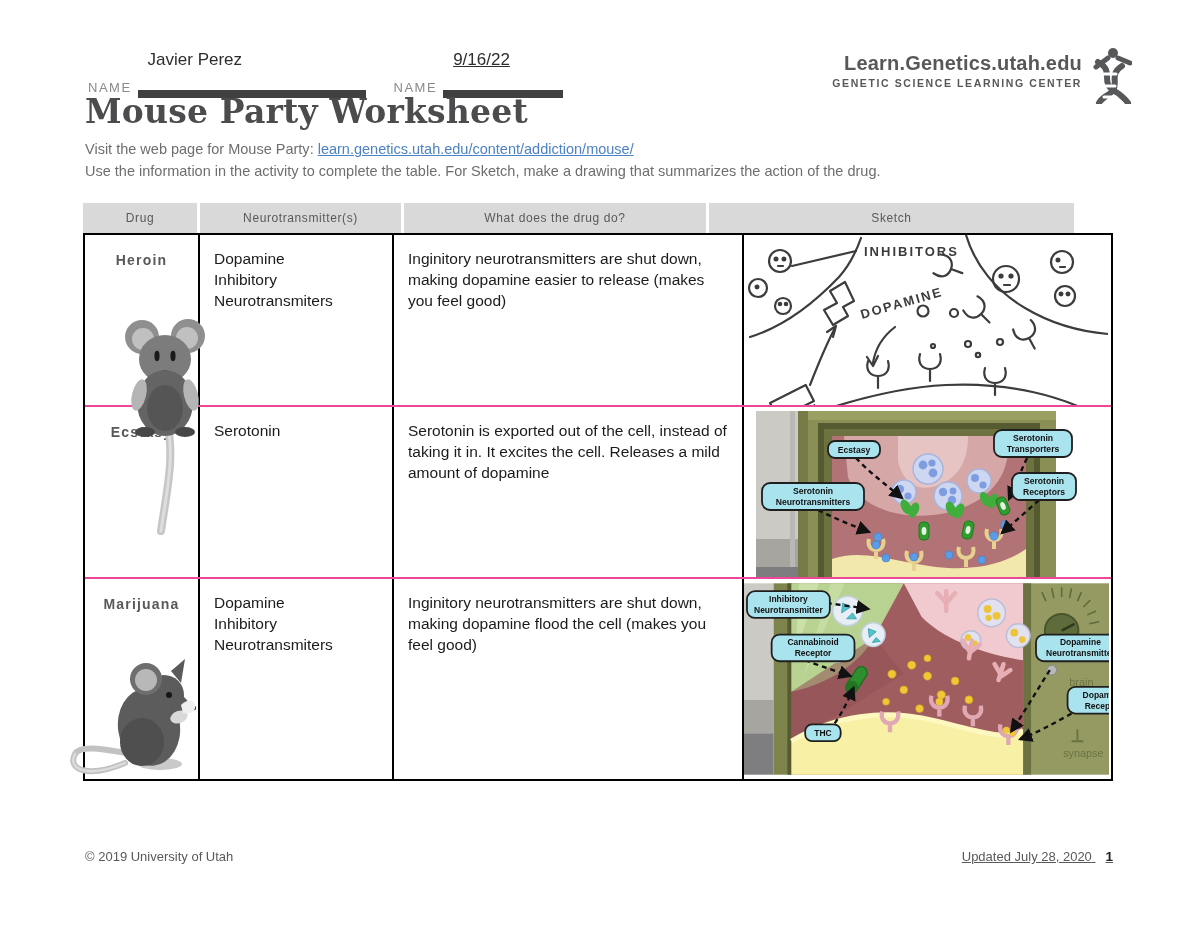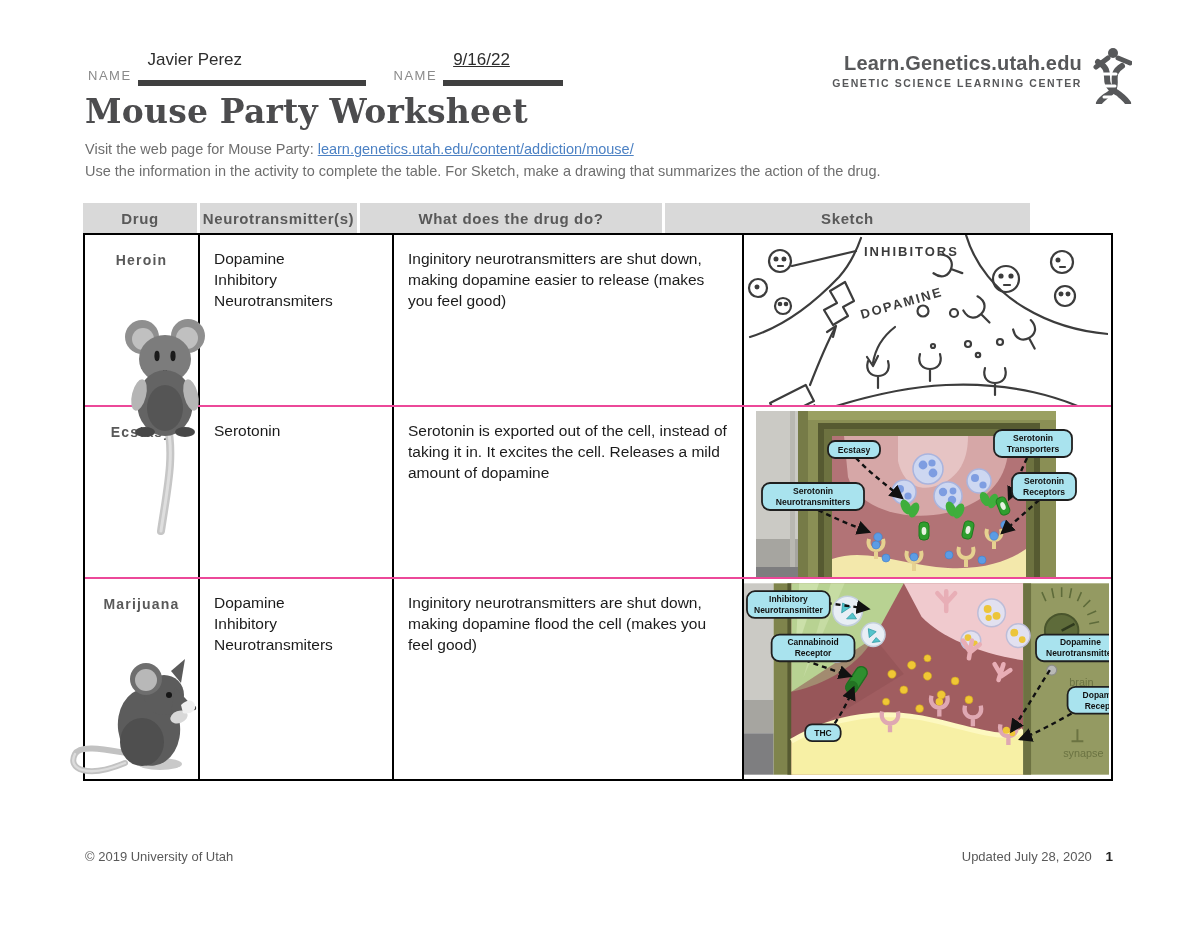--- a/index.html
+++ b/index.html
@@ -2,59 +2,59 @@
 <html><head>
 <meta charset="utf-8">
 <style>
   * { margin:0; padding:0; box-sizing:border-box; }
   html,body { background:#ffffff; }
   body { width:1200px; height:927px; position:relative; font-family:"Liberation Sans", sans-serif; overflow:hidden; }
 
   
   .fill-line { position:absolute; top:50px; left:88px; display:flex; align-items:flex-end; }
   .small-caps-label { font-size:13px; letter-spacing:1.5px; color:#8a8a8a; padding-bottom:3px; }
-  .blank { border-bottom:6px solid #404040; font-size:17px; color:#2d2d2d; padding:0 6px 10px 10px; }
+  .blank { border-bottom:8px solid #404040; font-size:17px; color:#2d2d2d; padding:0 6px 20px 10px; }
   .blank.name { width:228px; margin-left:6px; }
   .date-label { margin-left:28px; }
   .blank.date { width:120px; margin-left:6px;text-decoration:underline; }
 
   .logo { position:absolute; top:52px; left:820px; width:262px; text-align:right; color:#57585a; }
   .logo-title { font-size:20px; font-weight:bold; letter-spacing:.2px; }
   .logo-sub { font-size:10.5px; font-weight:bold; letter-spacing:1.6px; margin-top:2px; }
   .logo-icon { position:absolute; top:46px; left:1086px; }
 
   .page-title { position:absolute; top:92px; left:85px; font-family:"DejaVu Serif", serif; font-weight:bold; font-size:33px; color:#4c4c4e; letter-spacing:.2px; }
 
   .intro { position:absolute; top:138px; left:85px; font-size:14.5px; color:#6e6e6e; line-height:22px; }
   .intro .it { }
   .intro a { color:#4d82c4; text-decoration:underline; }
 
   
   .grid { position:absolute; left:83px; top:203px; width:1030px; }
   .g-head { display:flex; height:30px; }
-  .g-head .hc { background:#d9d9d9; color:#595959; font-weight:bold; font-size:15px; letter-spacing:.6px;
+  .g-head .hc { background:#d9d9d9; color:#595959; font-weight:normal; font-size:12px; letter-spacing:.6px;
                 display:flex; align-items:center; justify-content:center; border-right:3px solid #fff; }
   .g-head .hc:last-child { border-right:none; }
-  .w1{width:117px;} .w2{width:160px;} .w3{width:305px;} .w4{width:365px;}
+  .w1{width:117px;} .w2{width:204px;} .w3{width:305px;} .w4{width:365px;}
   .g-body { border:2px solid #000; border-top:2px solid #000; }
   .g-row { display:flex; border-bottom:2px solid #ec4899; height:172px; }
   .g-row:last-child { border-bottom:none; height:200px; }
   .cell { position:relative; border-right:2px solid #000; }
   .cell:last-child { border-right:none; }
   .drug-cell { width:115px; text-align:center; padding-top:17px; overflow:visible; }
   .drug-name { font-weight:bold; font-size:14px; letter-spacing:1.2px; color:#595959; }
   .neuro-cell { width:194px; padding:13px 10px 0 14px; }
   .desc-cell  { width:350px; padding:13px 14px 0 14px; }
   .answer { font-size:15.5px; line-height:21px; color:#1b1b1b; }
   .sketch-cell { width:365px; overflow:hidden; background:#fff; }
   .mouse { position:absolute; z-index:6; pointer-events:none; }
 
   
   .footer-left  { position:absolute; left:85px; top:849px; font-size:13px; color:#595959; }
-  .footer-right { position:absolute; right:87px; top:849px; font-size:13px; color:#595959; }
+  .footer-right { position:absolute; right:87px; top:849px; font-size:13px; color:#595959;text-decoration:underline; }
   .footer-right b { color:#222; margin-left:10px; font-size:13.5px; }
 
   svg text { font-family:"Liberation Sans", sans-serif; }
   .cyan-label rect { fill:#a9e3ee; stroke:#1f1f1f; stroke-width:1.8; }
   .cyan-label text { font-size:8.6px; font-weight:bold; fill:#111; text-anchor:middle; }
   .dash { fill:none; stroke:#111; stroke-width:2.4; stroke-dasharray:5 4; }
   .hand { stroke:#3c3c3c; stroke-width:2.2; fill:none; stroke-linecap:round; stroke-linejoin:round; }
   .hand-fill { stroke:#3c3c3c; stroke-width:2.2; fill:#ffffff; stroke-linejoin:round; }
   .hand-text { fill:#3c3c3c; font-size:13px; font-weight:bold; letter-spacing:2px; }
 </style>

